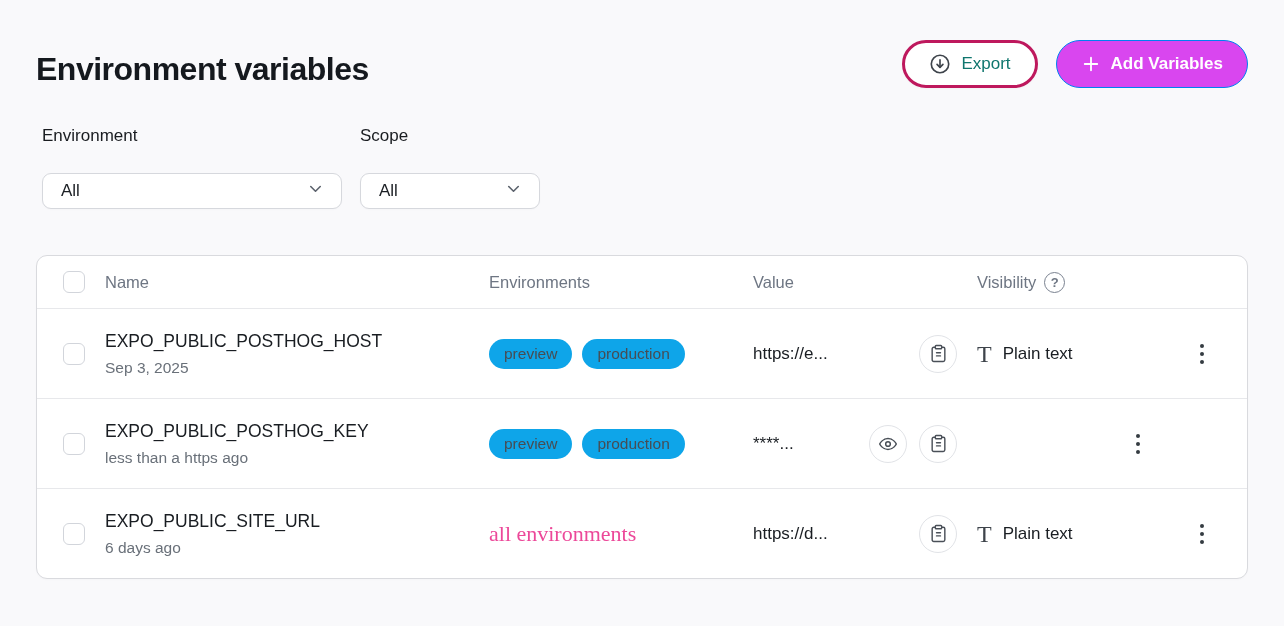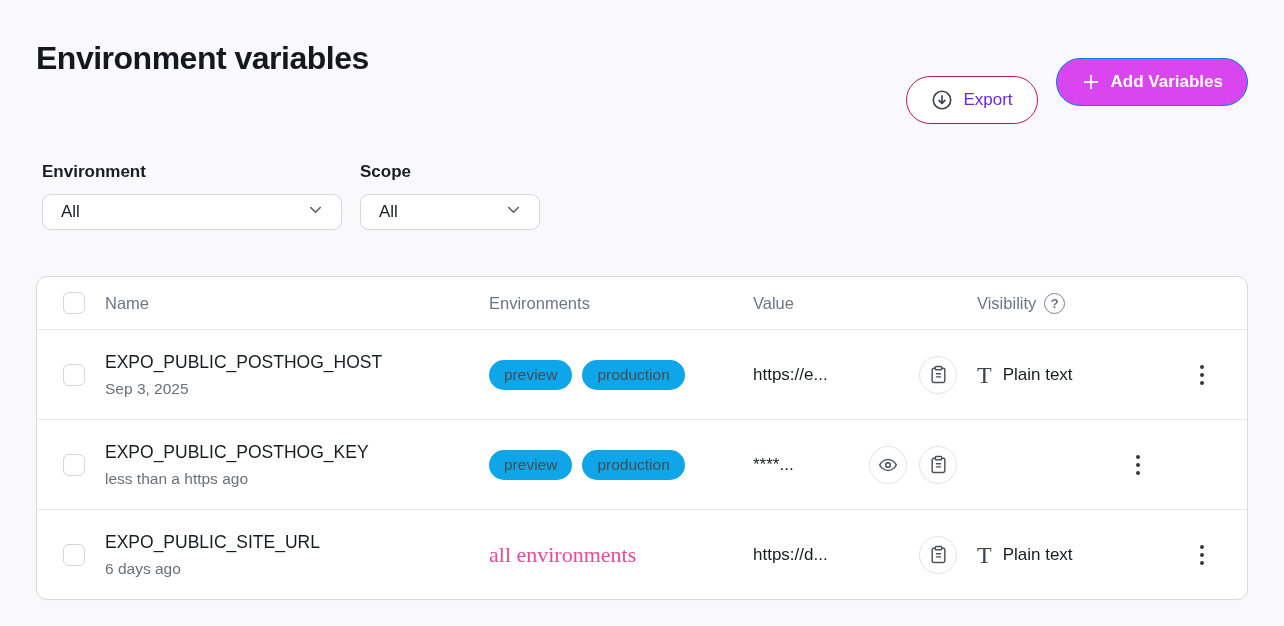--- a/index.html
+++ b/index.html
@@ -7,51 +7,50 @@
   body {
     font-family: "Liberation Sans", sans-serif;
     background: #f9f9fb;
     color: #1b1f24;
     overflow: hidden;
   }
   .page { width: 1284px; height: 626px; position: relative; }
 
   
   .topbar {
-    display: flex; align-items: flex-start; justify-content: space-between;
+    display: flex; align-items: flex-end; justify-content: space-between;
     padding: 40px 36px 0 36px;
   }
   .page-title {
     font-size: 32px; font-weight: 700; letter-spacing: -0.5px; color: #15191e;
   }
   .actions { display: flex; align-items: center; gap: 18px; }
   .btn {
     display: inline-flex; align-items: center; gap: 10px;
     height: 48px; border-radius: 24px; font-size: 17px; cursor: pointer;
     font-family: "Liberation Sans", sans-serif;
   }
   .btn-export {
-    background: #ffffff; border: 1px solid #be185d; color: #6d28d9;
+    background: #ffffff; border: 3px solid #be185d; color: #0f766e;
     padding: 0 24px; font-weight: 500;
     box-shadow: 0 1px 2px rgba(0,0,0,0.03);
-    margin-top: 36px;
   }
   .btn-add {
     background: #d946ef; border: 1px solid #0081f1; color: #ffffff;
     padding: 0 24px; font-weight: 600;
   }
   .btn svg { display: block; }
 
   
   .filters {
     display: flex; align-items: flex-start; gap: 18px;
     padding: 38px 36px 0 42px;
   }
   .filter-group { display: flex; flex-direction: column; }
-  .filter-label { font-size: 17px; font-weight: 700; color: #191c20; margin-bottom: 12px; }
+  .filter-label { font-size: 17px; font-weight: 400; color: #191c20; margin-bottom: 27px; }
   .control {
     height: 36px; background: #fff; border: 1px solid #d6d8dd; border-radius: 9px;
     display: flex; align-items: center; font-size: 17px; color: #1b1f24;
     box-shadow: 0 1px 2px rgba(0,0,0,0.02);
   }
   .select { justify-content: space-between; padding: 0 16px 0 18px; cursor: pointer; }
   .select-env { width: 300px; }
   .select-scope { width: 180px; }
   .search { width: 338px; padding: 0 14px; gap: 10px; }
   .search input {

